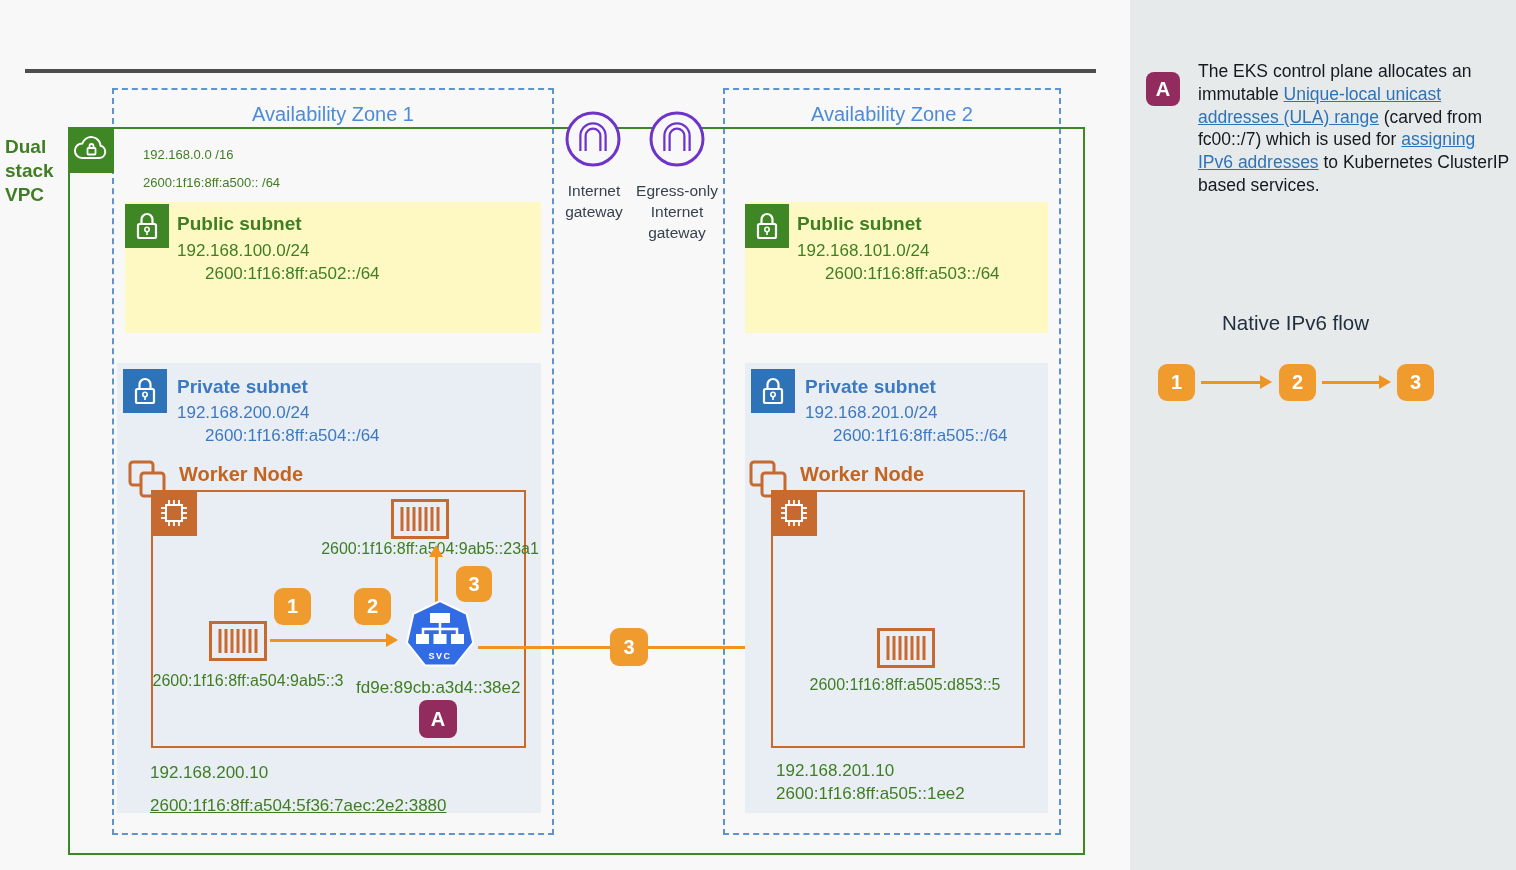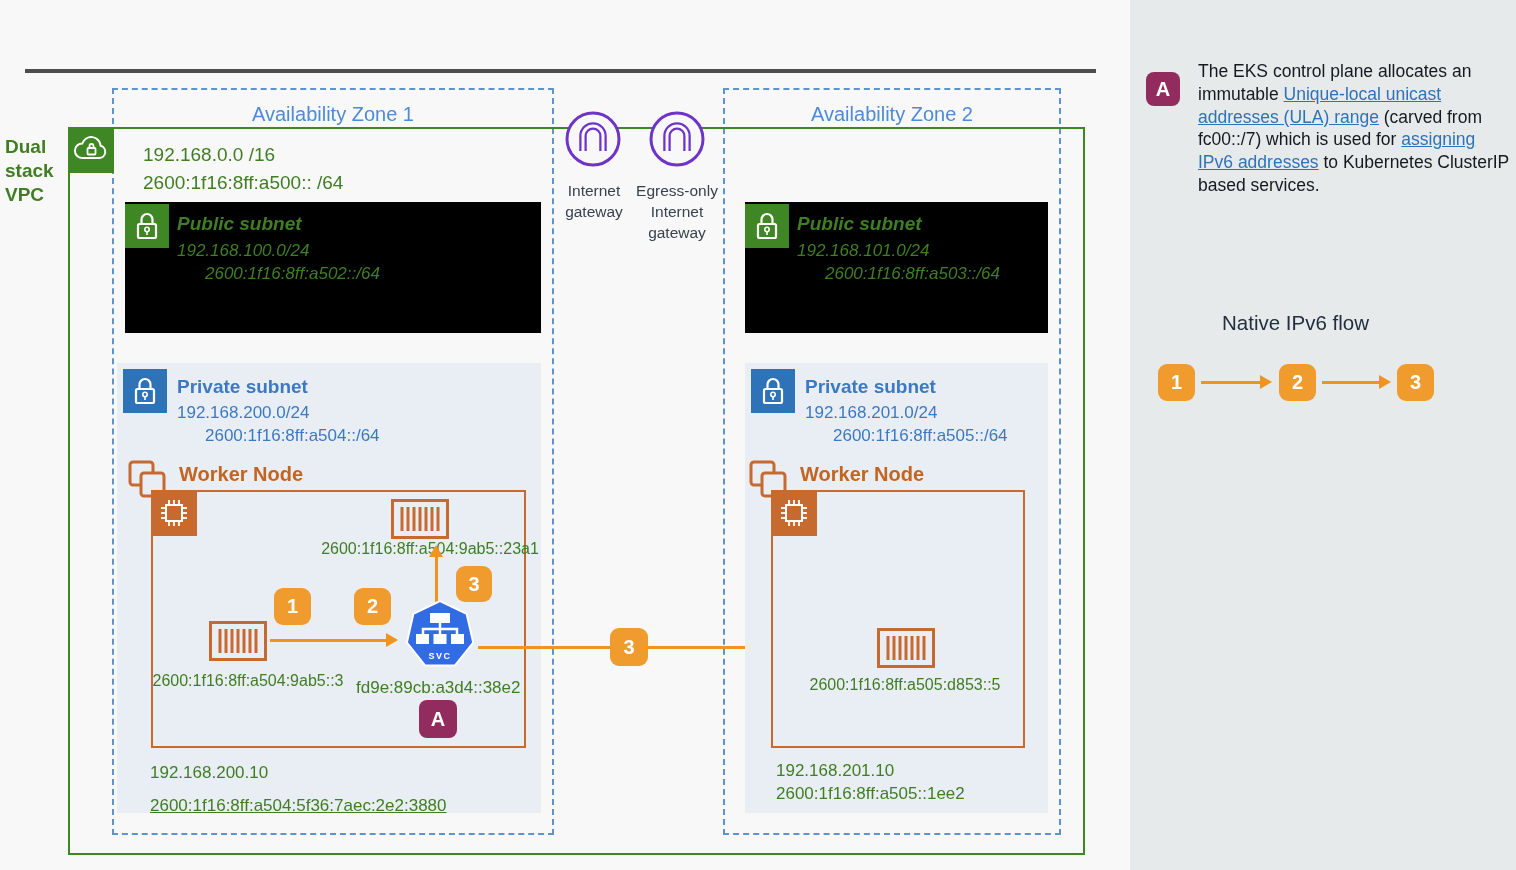--- a/index.html
+++ b/index.html
@@ -19,32 +19,32 @@
   .note a.link { color:#2E73B8; text-decoration:underline; cursor:pointer; }
   .flow-title { left:92px; top:311px; font-size:20.5px; color:#232F3E;text-align:center; }
 
   
   .vpc-border { left:68px; top:127px; width:1017px; height:728px; border:2px solid #3F8624; }
   .vpc-label { left:5px; top:135px; width:64px; color:#3F7E23; font-size:19px; font-weight:bold; line-height:24px; }
   .az { border:2px dashed #5E93D1; }
   .az1 { left:112px; top:88px; width:442px; height:747px; }
   .az2 { left:723px; top:88px; width:338px; height:747px; }
   .az-label { width:100%; text-align:center; padding-top:13px; color:#4D8BD8; font-size:20px; }
-  .vpc-cidr { left:143px; top:141px; color:#3F7E23; font-size:19px; line-height:28px; }
+  .vpc-cidr { left:143px; top:141px; color:#3F7E23; font-size:13px; line-height:28px; }
 
   .tile { display:flex; align-items:center; justify-content:center; }
   .tile.green { background:#3F8624; }
   .tile.blue  { background:#2E73B8; }
   .tile.orange{ background:#C66A30; }
 
   .subnet { position:absolute; }
   .subnet .stitle { position:absolute; left:52px; top:11px; font-size:19px; font-weight:bold; }
   .subnet .sline1 { position:absolute; left:52px; top:39px; font-size:17px; }
   .subnet .sline2 { position:absolute; left:52px; top:62px; font-size:17px;margin-left:28px; }
-  .subnet.public { background:#000000;font-style:italic; }
+  .subnet.public { background:#fef9c3; }
   .subnet.public .stitle, .subnet.public .sline1, .subnet.public .sline2 { color:#3F7E23; }
   .subnet.private { background:#E9EDF4; }
   .subnet.private .stitle { color:#3B7AC2; left:60px; top:13px; }
   .subnet.private .sline1 { color:#3B7AC2; left:60px; top:40px; }
   .subnet.private .sline2 { color:#3B7AC2; left:60px; top:63px; }
 
   .worker-box { border:2px solid #C66A30; }
   .worker-label { font-size:20px; font-weight:600; color:#C3641F; }
   .gw-label { text-align:center; font-size:15.5px; line-height:21px; color:#37424F; }
 

